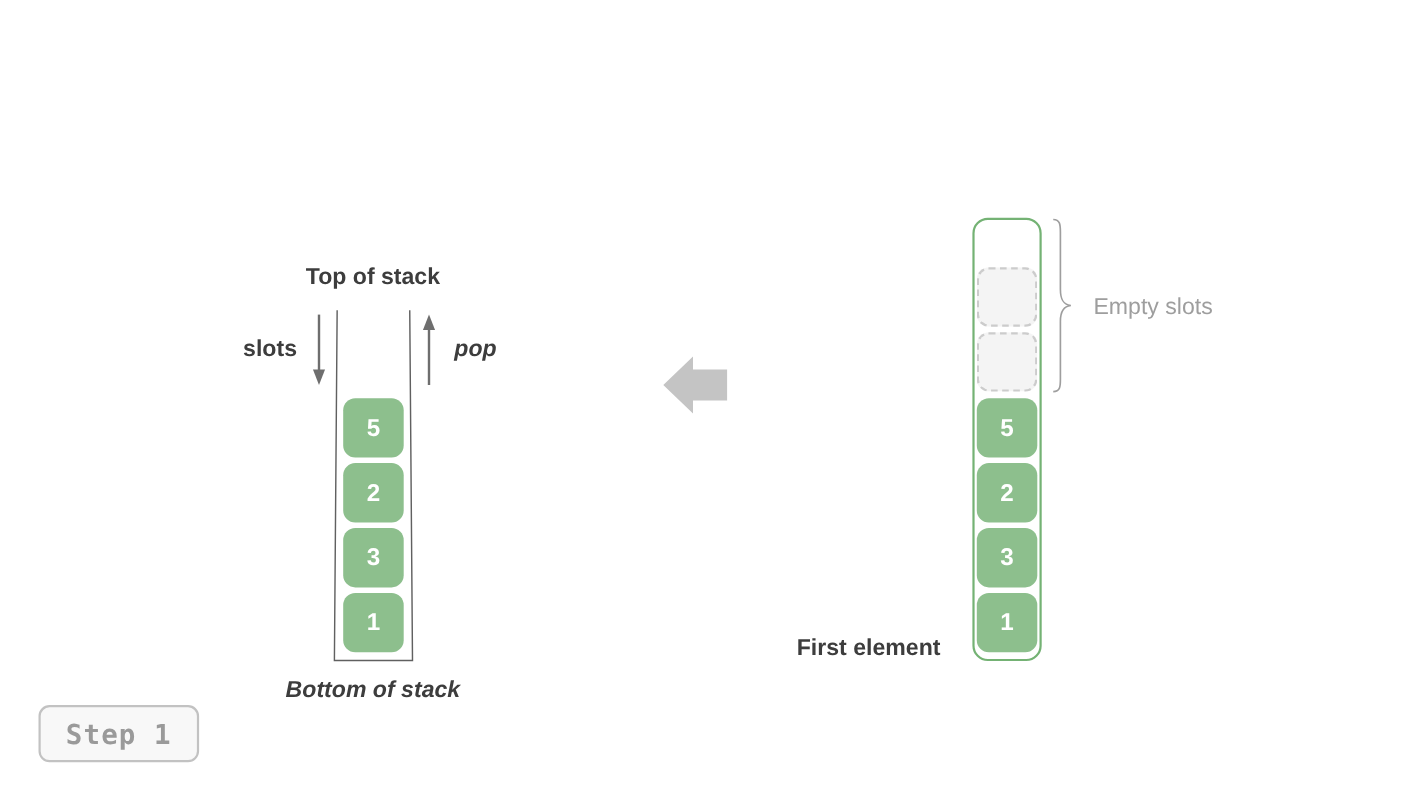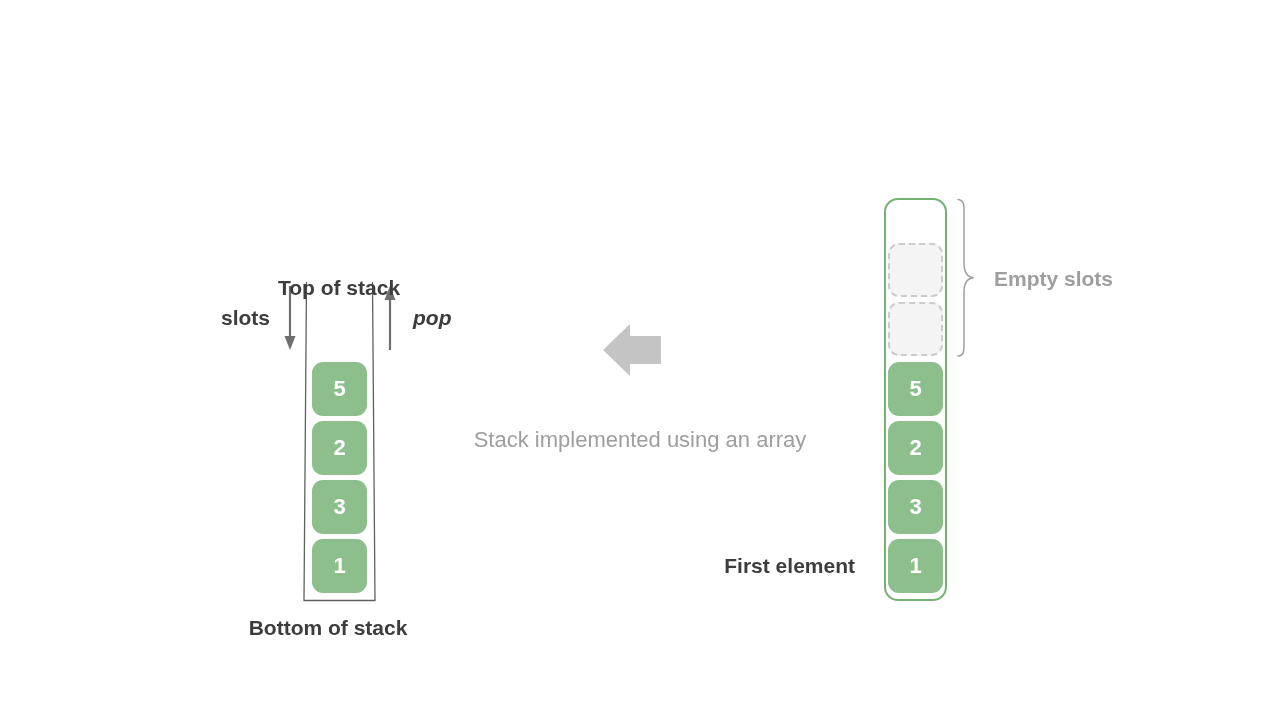--- a/index.html
+++ b/index.html
@@ -14,21 +14,21 @@
   .svg-layer{position:absolute;left:0;top:0;width:1280px;height:720px;pointer-events:none;}
 
   
   .label-dark{
     font-weight:700;
     font-size:21px;
     color:var(--dark-text,#3d3d3d);
   }
   
   .label-gray-bold{
-    font-weight:700;
+    font-weight:400;
     font-size:21px;
     color:var(--gray-text,#9e9e9e);
   }
   .caption{
     font-size:22px;
     color:var(--gray-text,#9e9e9e);
     text-align:center;
   }
   .t-center{text-align:center;}
   .t-right{text-align:right;}
@@ -115,45 +115,45 @@
     <g>
       <path d="M957.5,199.5 C963.5,199.5 964,204 964,211 L964,263 C964,271.5 966,277 973.5,277.7 C966,278.4 964,284 964,292 L964,345 C964,352 963.5,356 957.5,356" fill="none" stroke="#9e9e9e" stroke-width="1.5"></path>
     </g>
     <g>
       <circle cx="915.5" cy="213" r="2.7" fill="#8a8a8a"></circle>
       <circle cx="915.5" cy="221.7" r="2.7" fill="#8a8a8a"></circle>
       <circle cx="915.5" cy="230.4" r="2.7" fill="#8a8a8a"></circle>
     </g>
   </svg>
 
-  <div class="abs label-dark t-center" style="left:239px;top:240px;width:200px;margin-top:36px;">Top of stack</div>
+  <div class="abs label-dark t-center" style="left:239px;top:240px;width:200px;">Top of stack</div>
 
   <div class="abs label-dark t-right" style="left:170px;top:306px;width:100px;">slots</div>
 
   <div class="abs label-dark" style="left:413px;top:306px;width:100px;font-style:italic;">pop</div>
 
   <div class="cell lcell r0">5</div>
   <div class="cell lcell r1">2</div>
   <div class="cell lcell r2">3</div>
   <div class="cell lcell r3">1</div>
 
-  <div class="abs label-dark t-center" style="left:208px;top:616px;width:240px;">Bottom of stack</div>
+  <div class="abs label-dark t-center" style="left:219px;top:616px;width:240px;font-style:italic;">Bottom of stack</div>
 
-  <div class="abs caption" style="left:340px;top:427px;width:600px;">Stack implemented using an array</div>
 
   <div class="array-container"></div>
 
   <div class="empty-slot e0"></div>
   <div class="empty-slot e1"></div>
 
   <div class="cell rcell r0">5</div>
   <div class="cell rcell r1">2</div>
   <div class="cell rcell r2">3</div>
   <div class="cell rcell r3">1</div>
 
   <div class="abs label-gray-bold" style="left:994px;top:267px;width:220px;">Empty slots</div>
 
 
-  <div class="abs label-dark t-right" style="left:555px;top:554px;width:300px;">First element</div>
+  <div class="abs label-dark t-right" style="left:555px;top:577px;width:300px;">First element</div>
 
+  <div class="step-badge">Step 1</div>
 
 
 </div>
 
 </body></html>

